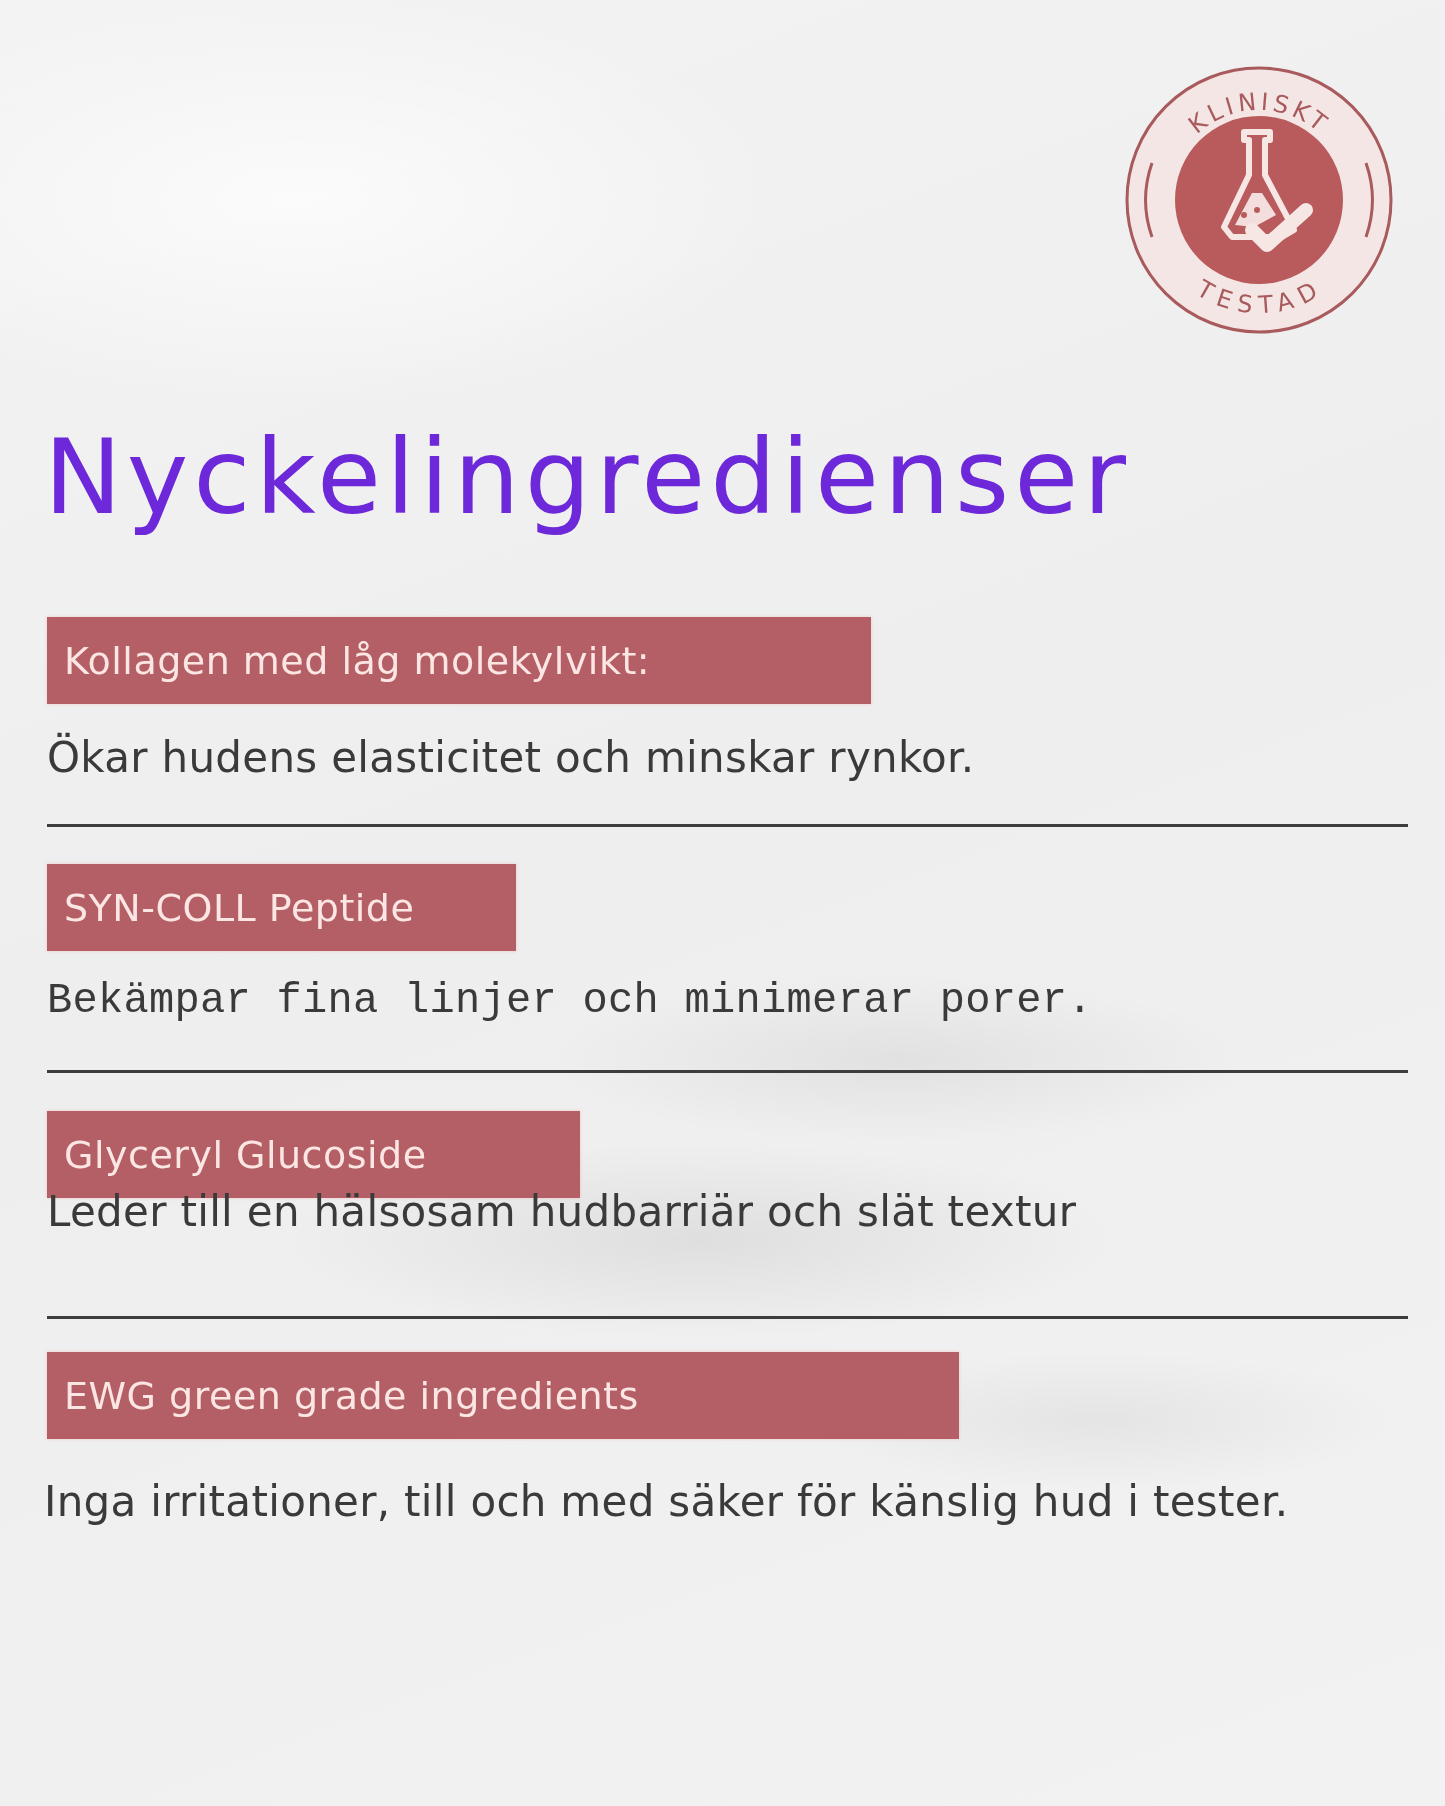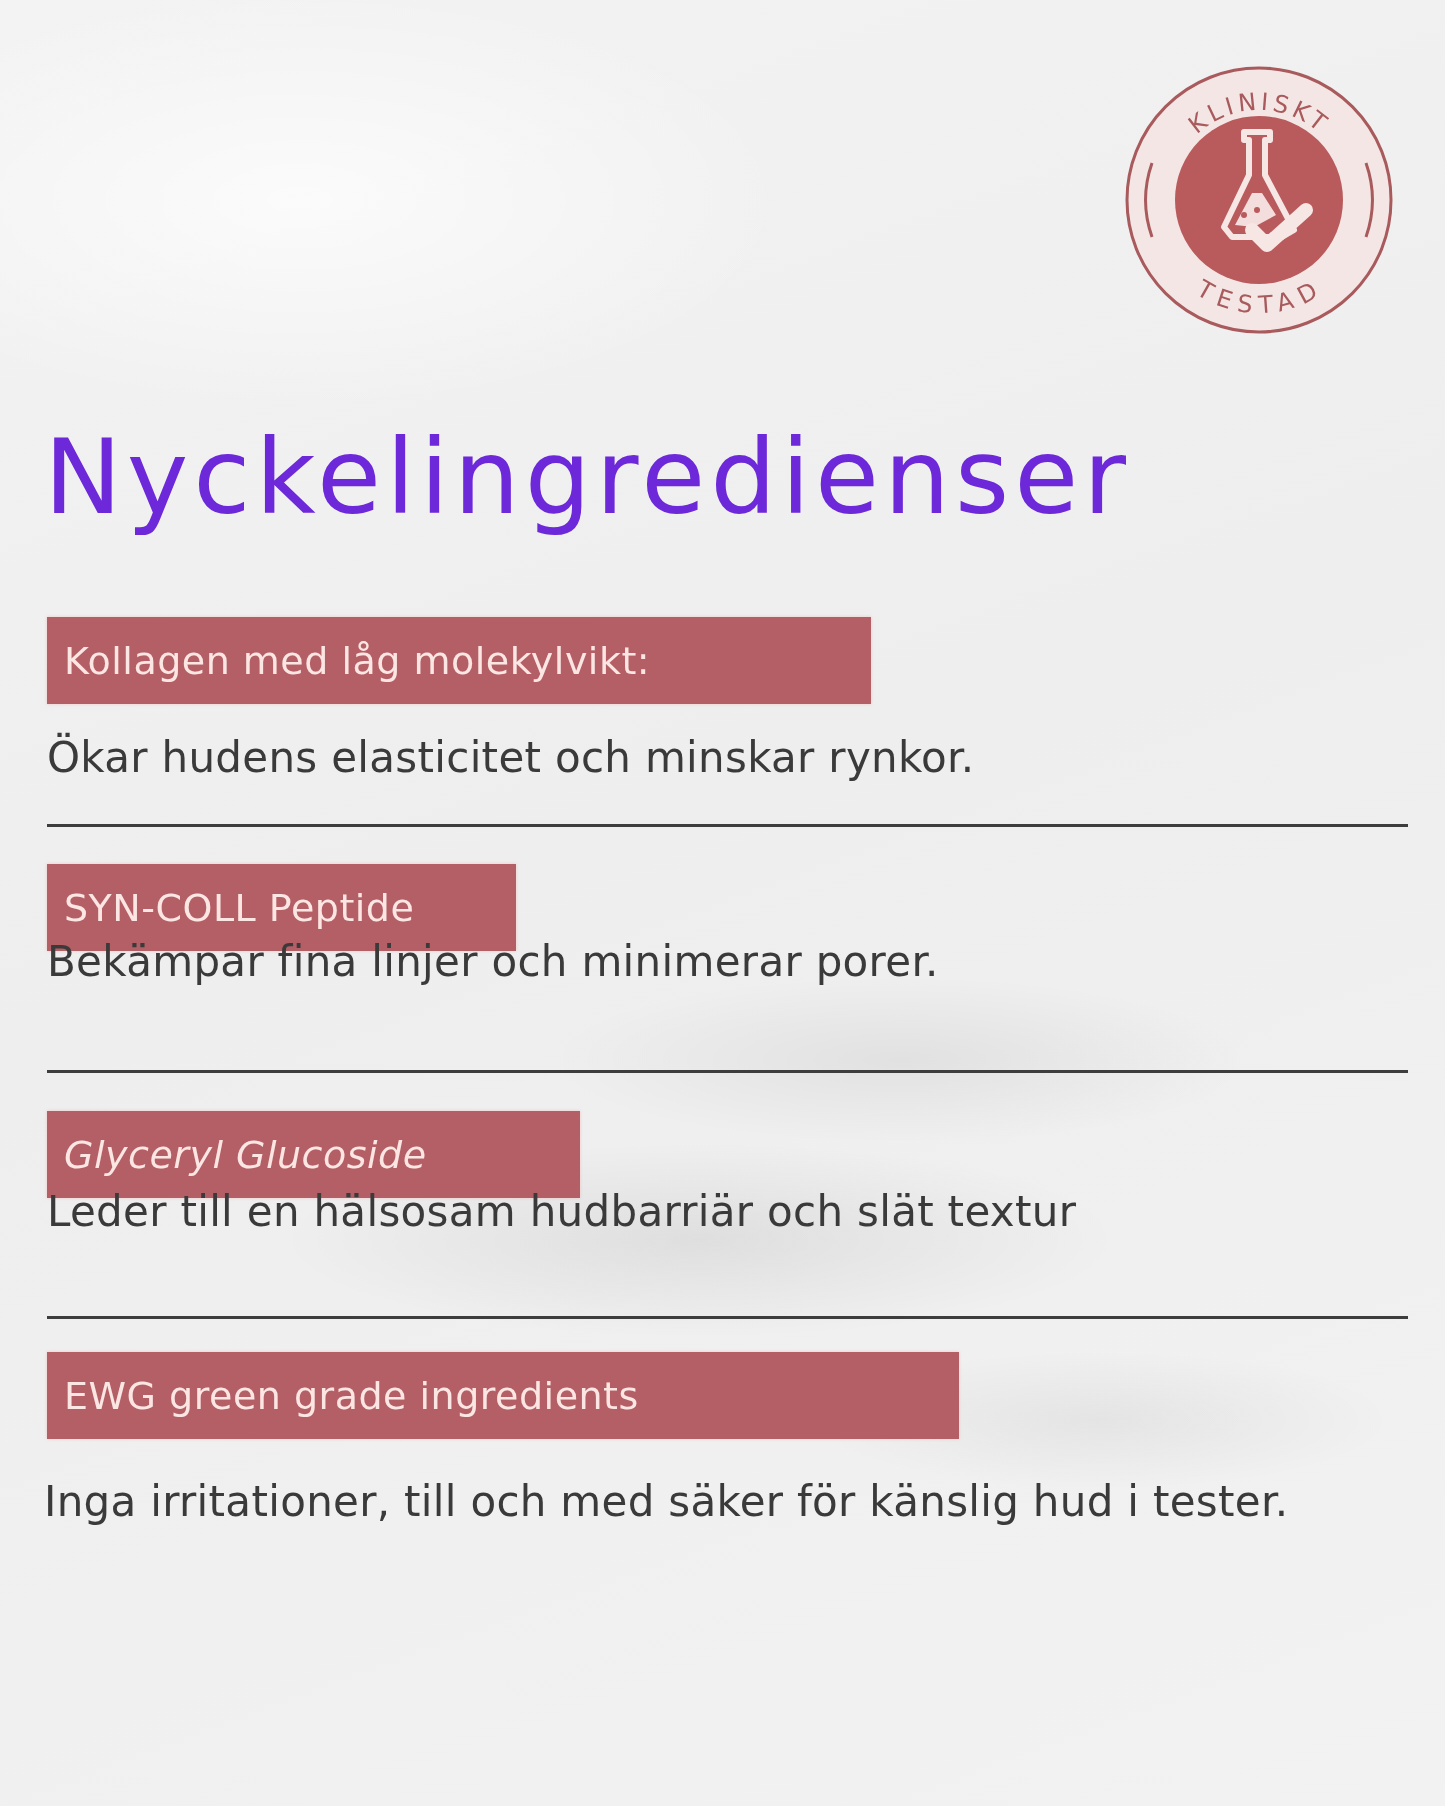--- a/index.html
+++ b/index.html
@@ -76,24 +76,24 @@
 
 <div class="tag" style="top:617px; width:824px;">
   <span>Kollagen med låg molekylvikt:</span>
 </div>
 <div class="desc" style="top:733px;">Ökar hudens elasticitet och minskar rynkor.</div>
 <div class="rule" style="top:824px;"></div>
 
 <div class="tag" style="top:864px; width:469px;">
   <span>SYN-COLL Peptide</span>
 </div>
-<div class="desc" style="top:937px;">Bekämpar fina linjer och minimerar porer.</div>
+<div class="desc" style="top:977px;font-family:Liberation Mono, monospace;">Bekämpar fina linjer och minimerar porer.</div>
 <div class="rule" style="top:1070px;"></div>
 
-<div class="tag" style="top:1111px; width:533px;font-style:italic;">
+<div class="tag" style="top:1111px; width:533px;">
   <span>Glyceryl Glucoside</span>
 </div>
 <div class="desc" style="top:1187px;">Leder till en hälsosam hudbarriär och slät textur</div>
 <div class="rule" style="top:1316px;"></div>
 
 <div class="tag" style="top:1352px; width:912px;">
   <span>EWG green grade ingredients</span>
 </div>
 <div class="desc" style="top:1477px; left:44px;">Inga irritationer, till och med säker för känslig hud i tester.</div>
 

